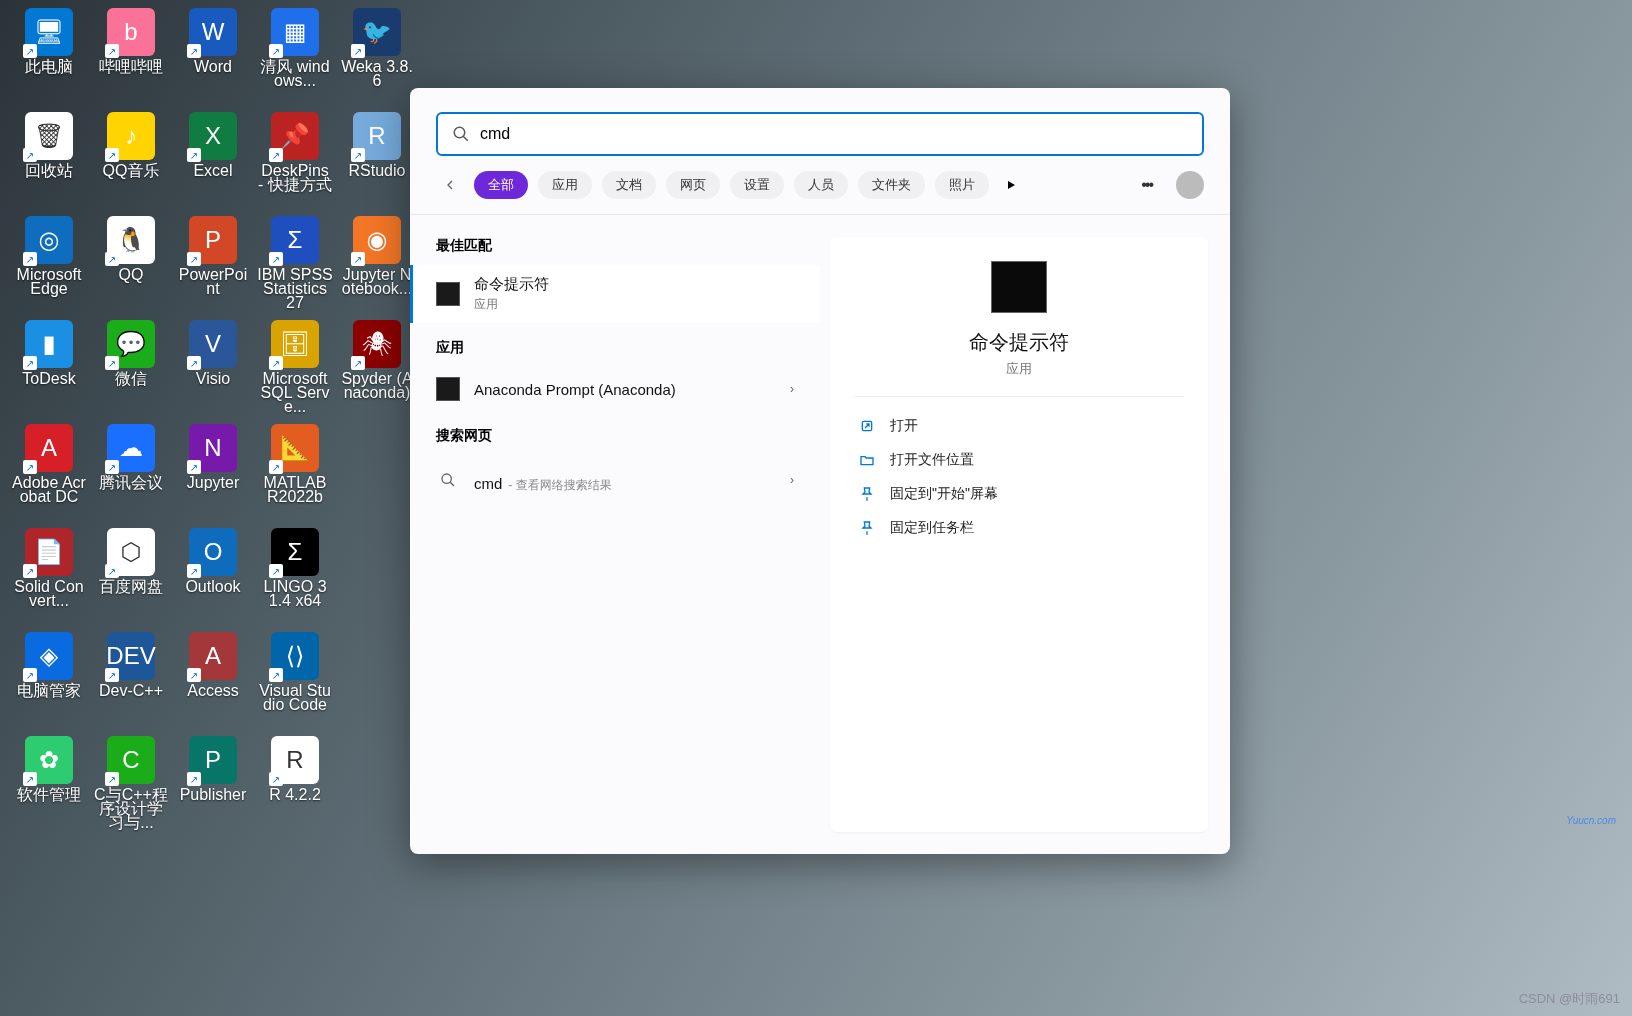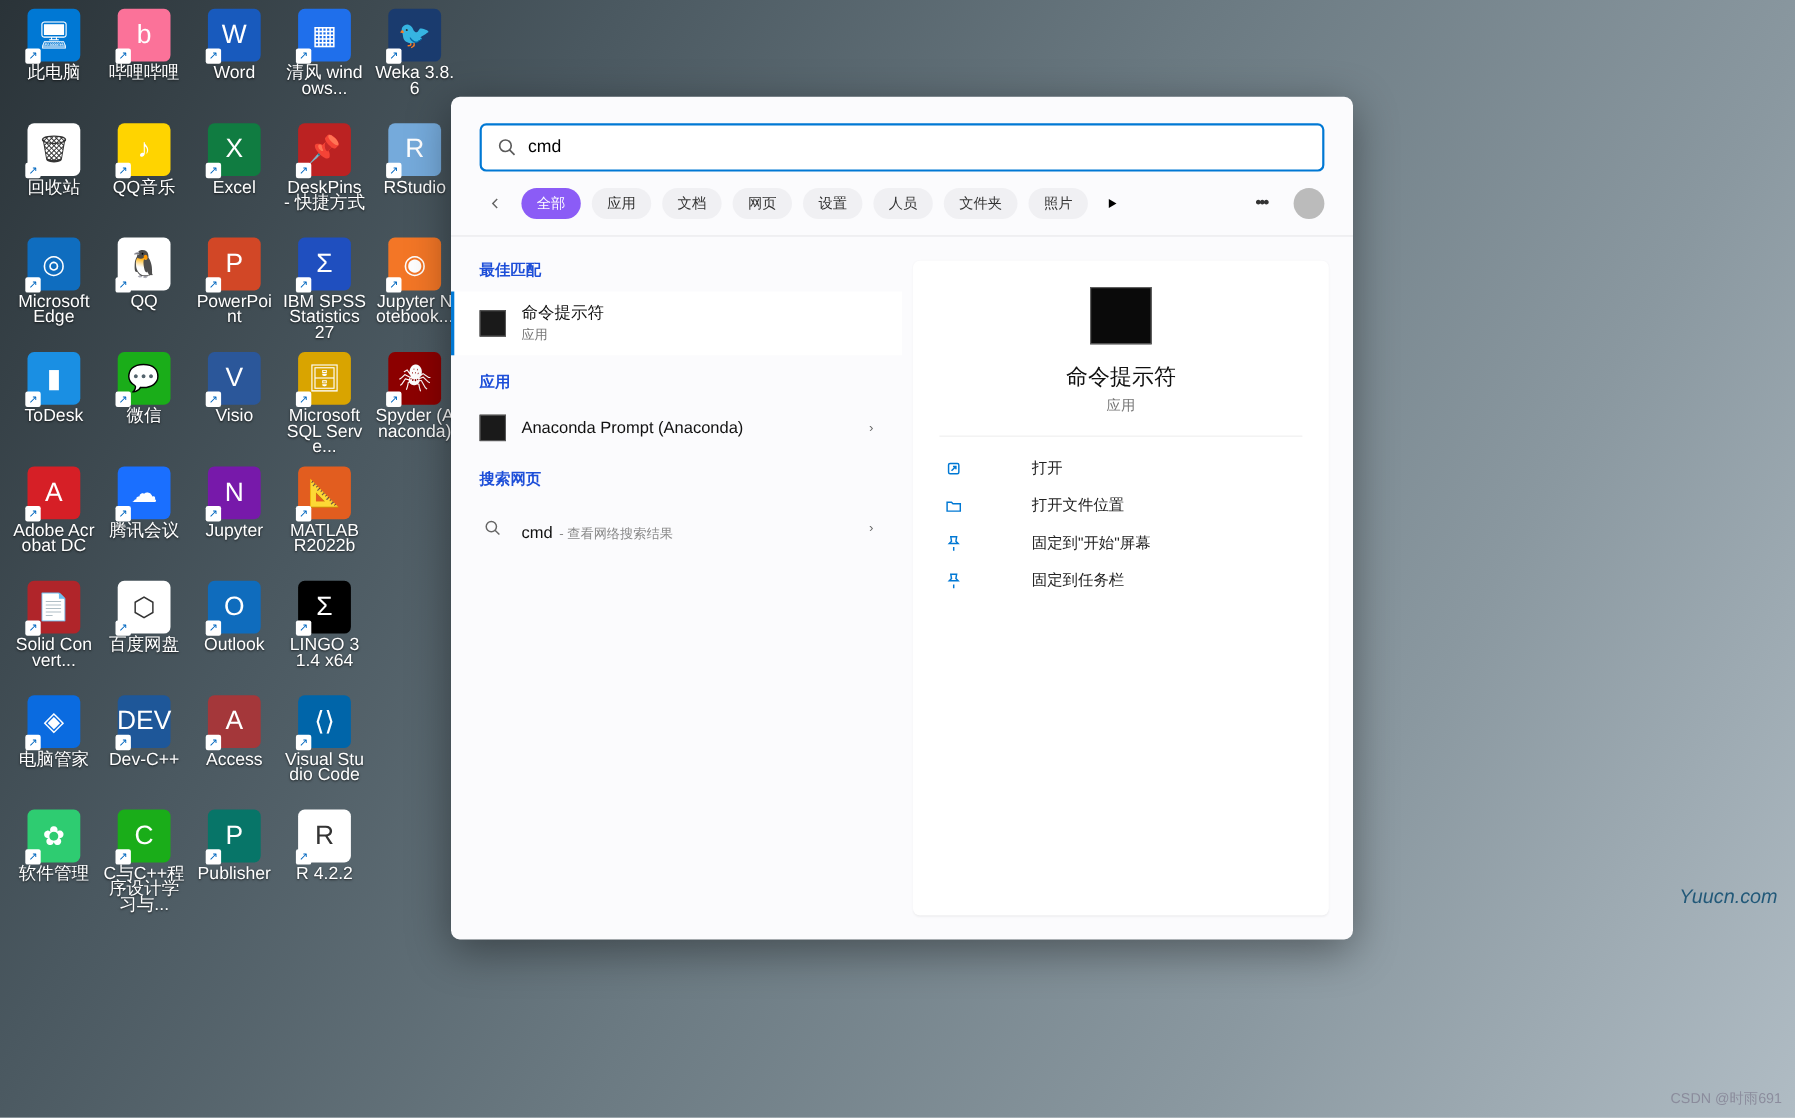--- a/index.html
+++ b/index.html
@@ -11,49 +11,49 @@
 .icon .lbl{margin-top:4px;font-size:16px;color:#fff;text-align:center;text-shadow:0 1px 2px rgba(0,0,0,.7);width:76px;line-height:14px;word-break:break-all;}
 .shortcut::after{content:"";position:absolute;bottom:-2px;left:-2px;width:14px;height:14px;background:#fff;border-radius:2px;}
 .shortcut::before{content:"↗";position:absolute;bottom:-2px;left:-2px;width:14px;height:14px;color:#0067c0;font-size:10px;display:flex;align-items:center;justify-content:center;z-index:1;}
 .search{position:absolute;left:410px;top:88px;width:820px;height:766px;background:#fbfbfd;border-radius:8px;box-shadow:0 10px 40px rgba(0,0,0,.4);display:flex;flex-direction:column;}
 .search-bar{margin:24px 26px 14px;height:44px;border:2px solid #0078d4;border-radius:6px;display:flex;align-items:center;padding:0 14px;background:#fff;}
 .search-bar .sicon{width:18px;height:18px;color:#5a5a5a;margin-right:10px;}
 .search-bar input{border:none;outline:none;font-size:16px;flex:1;background:transparent;}
 .tabs{display:flex;align-items:center;gap:10px;padding:0 26px 14px;border-bottom:1px solid #e6e6ea;}
 .tabs .back{width:28px;height:28px;display:flex;align-items:center;justify-content:center;color:#666;cursor:pointer;}
 .tabs .pill{padding:5px 14px;border-radius:14px;font-size:13px;color:#333;background:#f0f0f3;cursor:pointer;}
-.tabs .pill.active{background:#8b5cf6;color:#fff;}
+.tabs .pill.active{background:#6d28d9;color:#fff;}
 .tabs .more{width:24px;height:24px;display:flex;align-items:center;justify-content:center;cursor:pointer;}
 .tabs .dots{margin-left:auto;cursor:pointer;padding:6px;font-size:16px;color:#333;letter-spacing:-2px;}
 .tabs .avatar{width:28px;height:28px;border-radius:50%;background:#bbb;margin-left:8px;}
 .body{display:flex;flex:1;}
 .left{width:50%;padding:18px 0;}
-.sect-hdr{padding:4px 26px 10px;font-size:14px;font-weight:600;color:#1d4ed8;}
+.sect-hdr{padding:4px 26px 10px;font-size:14px;font-weight:600;color:#000000;}
 .result{display:flex;align-items:center;padding:10px 26px;cursor:pointer;}
 .result.best{background:#fff;border-left:3px solid #0078d4;padding-left:23px;}
 .result .ricon{width:24px;height:24px;background:#1a1a1a;border:1px solid #555;margin-right:14px;flex-shrink:0;}
 .result .rtext{flex:1;}
 .result .rtitle{font-size:15px;color:#111;}
 .result .rsub{font-size:12px;color:#777;margin-top:2px;}
 .result .chev{color:#666;font-size:12px;}
 .result.web .ricon{background:transparent;border:none;color:#666;display:flex;align-items:center;justify-content:center;}
 .result.web .rtitle{display:flex;align-items:baseline;gap:6px;}
 .result.web .hint{font-size:12px;color:#888;margin-top:12px;}
 .right{width:50%;padding:22px 22px 22px 10px;}
 .panel{background:#fff;border-radius:6px;height:100%;padding:24px;box-shadow:0 1px 2px rgba(0,0,0,.05);}
 .preview{display:flex;flex-direction:column;align-items:center;padding-bottom:18px;}
 .preview .picon{width:56px;height:52px;background:#0a0a0a;border:1px solid #666;}
 .preview .ptitle{margin-top:16px;font-size:20px;color:#111;}
 .preview .psub{font-size:13px;color:#777;margin-top:4px;}
 .actions{border-top:1px solid #eee;padding-top:12px;}
-.action{display:flex;align-items:center;padding:8px 4px;cursor:pointer;gap:48px;}
+.action{display:flex;align-items:center;padding:8px 4px;cursor:pointer;}
 .action .aicon{width:18px;height:18px;margin-right:14px;color:#0078d4;display:flex;align-items:center;justify-content:center;}
 .action .atext{font-size:14px;color:#222;}
 .watermark1{position:absolute;bottom:8px;right:12px;color:#889;font-size:13px;opacity:.9;}
-.watermark2{position:absolute;bottom:190px;right:16px;color:#0c4a6e;font-size:18px;font-style:italic;opacity:.85;}
+.watermark2{position:absolute;bottom:190px;right:16px;color:#3b82f6;font-size:10px;font-style:italic;opacity:.85;}
 </style>
 </head>
 <body>
 
 <div class="wallpaper"></div>
 
 <div class="desktop" id="desk">
     <div class="icon">
       <div class="img shortcut" style="background: rgb(0, 120, 212);">🖥</div>
       <div class="lbl">此电脑</div>

